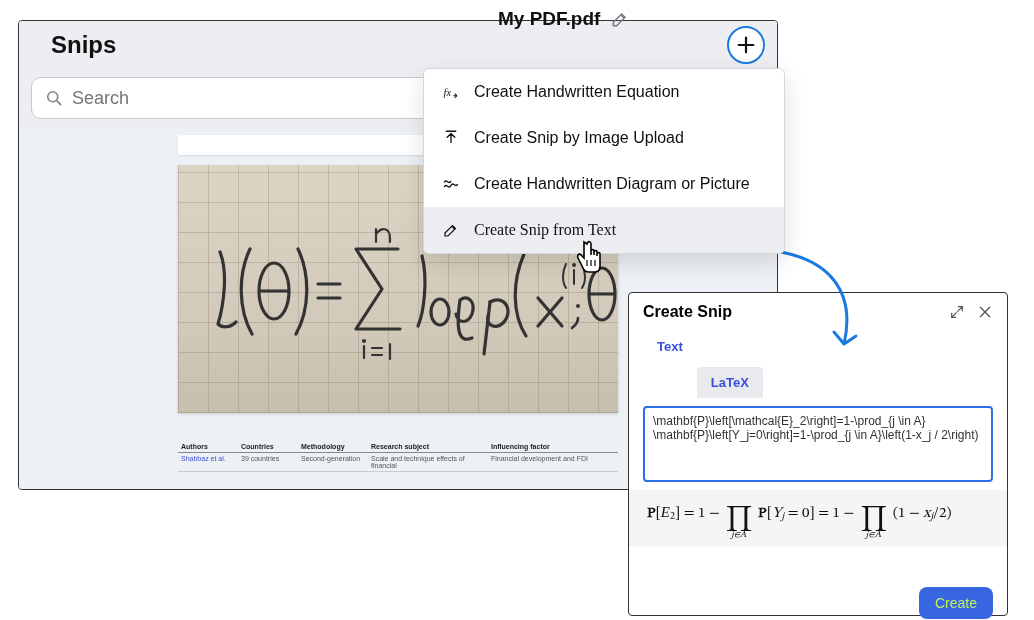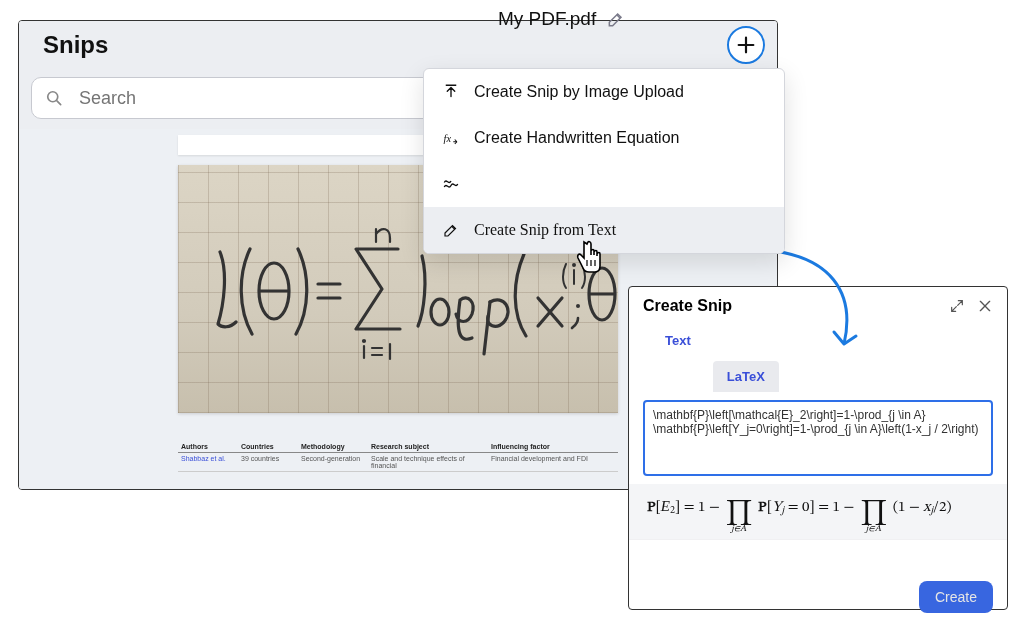--- a/index.html
+++ b/index.html
@@ -17,21 +17,21 @@
     border: 1px solid #333;
     border-radius: 4px;
     background: #fff;
     overflow: hidden;
   }
   .panel-header {
     display: flex;
     align-items: center;
     justify-content: space-between;
     height: 48px;
-    padding: 0 12px 0 24px;
+    padding: 0 12px 0 32px;
     background: #eceef2;
   }
   .panel-title {
     font-size: 24px;
     font-weight: 800;
     color: #111;
   }
   .add-btn {
     width: 38px; height: 38px;
     border: 2px solid #1b7ae0;
@@ -41,39 +41,39 @@
     cursor: pointer;
   }
   .add-btn svg { width: 22px; height: 22px; }
   .doc-title-row {
     position: absolute;
     left: 498px; top: 8px;
     display: flex; align-items: center; gap: 10px;
     z-index: 3;
   }
   .doc-title {
-    font-size: 19px; font-weight: 400; color: #111;
+    font-size: 19px; font-weight: 700; color: #111;
   }
   .edit-icon { width: 20px; height: 20px; color: #7a7a8a; cursor: pointer; }
   .search-wrap {
     padding: 8px 12px 10px;
     background: #eceef2;
   }
   .search {
     display: flex; align-items: center; gap: 8px;
     background: #fff;
     border: 1px solid #c7c9d0;
     border-radius: 10px;
     height: 42px;
     padding: 0 12px;
   }
   .search svg { width: 20px; height: 20px; color: #7a7a88; }
   .search input {
     border: none; outline: none; flex: 1;
-    font-size: 18px; color: #555; margin-left: 7px;
+    font-size: 18px; color: #555;
   }
   .body-area {
     background: #edf0f4;
     height: calc(100% - 48px - 60px);
     padding: 6px 10px;
     position: relative;
   }
   .page {
     background: #fff;
     margin: 0 auto 10px;
@@ -145,37 +145,37 @@
   .arrow {
     position: absolute;
     left: 760px; top: 246px;
     z-index: 4;
     pointer-events: none;
   }
 
   
   .dialog {
     position: absolute;
-    left: 628px; top: 286px;
+    left: 628px; top: 292px;
     width: 380px; height: 324px;
     background: #fff;
     border: 1px solid #333;
     border-radius: 4px;
     display: flex; flex-direction: column;
     z-index: 2;
   }
   .dlg-header {
     display: flex; align-items: center; justify-content: space-between;
     padding: 10px 14px;
   }
   .dlg-title { font-size: 16px; font-weight: 800; }
   .dlg-icons { display: flex; gap: 12px; color: #555; }
   .dlg-icons svg { width: 16px; height: 16px; cursor: pointer; }
   .tabs {
-    display: flex; gap: 8px; padding: 0 22px;
+    display: flex; gap: 0; padding: 0 14px;
   }
   .tab {
     padding: 8px 14px;
     font-size: 13px; font-weight: 700;
     color: #3a4fd8;
     cursor: pointer;
     border-radius: 4px 4px 0 0;
   }
   .tab.active { background: #e9eaee; margin-top: 36px; }
   .textarea-wrap { padding: 8px 14px 0; }
@@ -211,21 +211,21 @@
   }
   .preview sub { font-size: 10px; vertical-align: -2px; }
   .dlg-footer {
     margin-top: auto;
     padding: 14px;
     display: flex; justify-content: flex-end;
     border-top: 1px solid #f0f0f2;
   }
   .create-btn {
     background: #3866e0;
-    color: #e5e5e5;
+    color: #bef264;
     border: none;
     border-radius: 8px;
     padding: 8px 16px;
     font-size: 14px;
     cursor: pointer;
     margin-top: 27px;
   }
 </style>
 </head>
 <body>
@@ -331,37 +331,38 @@
   <span class="doc-title">My PDF.pdf</span>
   <svg class="edit-icon" viewBox="0 0 24 24">
     <path d="M4 16 L14 6 L18 10 L8 20 L4 20 Z" fill="none" stroke="currentColor" stroke-width="1.8"></path>
     <path d="M13 7 L17 11" stroke="currentColor" stroke-width="1.8"></path>
   </svg>
 </div>
 
 <div class="dropdown">
   <div class="menu-item">
     <svg viewBox="0 0 24 24">
+        <text x="2" y="17" font-size="14" font-style="italic" fill="#111" font-family="Georgia">fx</text>
+        <path d="M15 17 L20 17 M20 17 L17 14 M20 17 L17 20" stroke="#111" stroke-width="1.4" fill="none"></path>
+      </svg>
+    <span>Create Handwritten Equation</span>
+  </div>
+  <div class="menu-item">
+    <svg viewBox="0 0 24 24">
         <path d="M12 18V6M12 6l-5 5M12 6l5 5" stroke="#111" stroke-width="1.8" fill="none" stroke-linecap="round"></path>
         <path d="M5 3h14" stroke="#111" stroke-width="1.8"></path>
       </svg>
     <span>Create Snip by Image Upload</span>
-  </div>
-  <div class="menu-item">
-    <svg viewBox="0 0 24 24">
-        <text x="2" y="17" font-size="14" font-style="italic" fill="#111" font-family="Georgia">fx</text>
-        <path d="M15 17 L20 17 M20 17 L17 14 M20 17 L17 20" stroke="#111" stroke-width="1.4" fill="none"></path>
-      </svg>
-    <span>Create Handwritten Equation</span>
   </div>
   <div class="menu-item">
     <svg viewBox="0 0 24 24">
         <path d="M3 16 C6 10 9 20 12 14 C15 8 18 18 21 12" stroke="#111" stroke-width="1.8" fill="none"></path>
         <path d="M3 10 C6 4 9 14 12 8" stroke="#111" stroke-width="1.8" fill="none"></path>
       </svg>
+    <span>Create Handwritten Diagram or Picture</span>
   </div>
   <div class="menu-item hover">
     <svg viewBox="0 0 24 24">
         <path d="M4 16 L14 6 L18 10 L8 20 L4 20 Z" fill="none" stroke="#111" stroke-width="1.6"></path>
         <path d="M13 7 L17 11" stroke="#111" stroke-width="1.6"></path>
       </svg>
     <span>Create Snip from Text</span>
   </div>
 </div>
 

